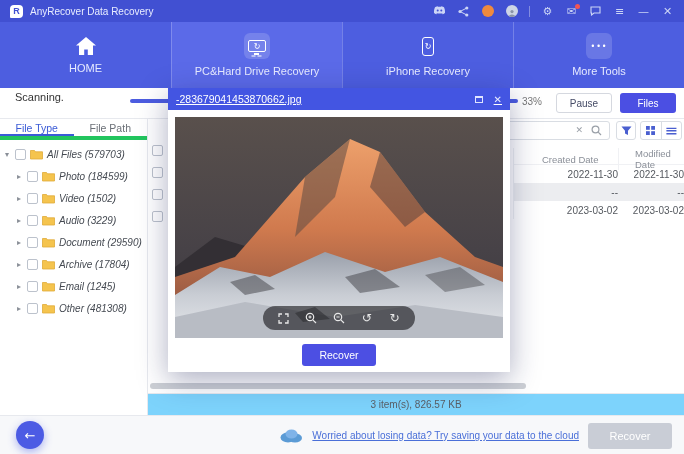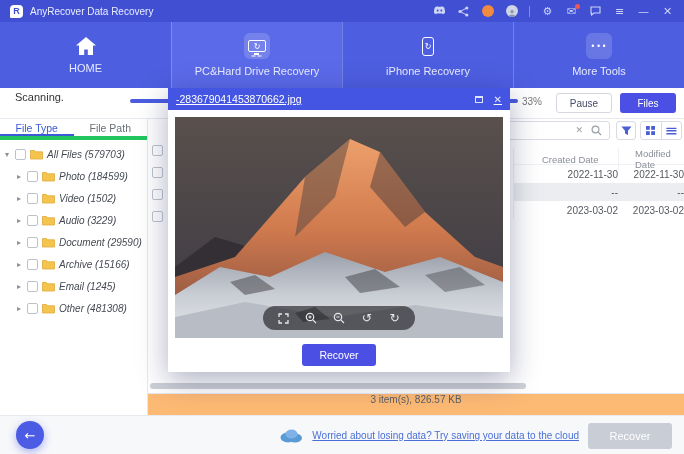--- a/index.html
+++ b/index.html
@@ -77,22 +77,22 @@
   .rowchecks .cb { position:absolute; left:0; margin:0; }
   .datacols { position:absolute; left:365px; right:0; top:22px; border-left:1px solid #eef0f3;margin-top:7px; }
   .dc-header { height:17px; display:grid; grid-template-columns:104px 1fr; align-items:center;
     font-size:9.5px; color:#8a8f98; border-bottom:1px solid #f0f1f4; }
   .dc-header > div { padding-left:28px; }
   .dc-header > div + div { border-left:1px solid #f0f1f4; padding-left:16px; height:100%; display:flex; align-items:center; }
   .dc-row { height:18px; display:grid; grid-template-columns:104px 1fr; align-items:center; font-size:10px; color:#55595f; }
   .dc-row > div { text-align:right; }
   .dc-row.sel { background:#ecedf0; }
   .hscroll { position:absolute; left:2px; bottom:4px; width:376px; height:6px; border-radius:3px; background:#cdd0d5; }
-  .statusbar { position:absolute; left:148px; right:0; top:393px; height:22px; background:#fdba74;
-    border-top:1px solid #e7e9ee; display:flex; justify-content:center; font-size:10px; color:#5a5f66; }
+  .statusbar { position:absolute; left:148px; right:0; top:393px; height:22px; background:#7dd3fc;
+    border-top:1px solid #e7e9ee; display:flex; align-items:center; justify-content:center; font-size:10px; color:#5a5f66; }
 
   
   .footer { position:absolute; left:0; right:0; bottom:0; height:39px; background:#f7f8fa; border-top:1px solid #e7e9ee; }
   .back-btn { position:absolute; left:16px; top:5px; width:28px; height:28px; border-radius:50%;
     background:#4c5be4; color:#fff; border:none; font-size:13px; box-shadow:0 3px 8px rgba(76,91,228,.45);
     display:flex; align-items:center; justify-content:center; }
   .foot-right { position:absolute; right:12px; top:6px; display:flex; align-items:center; gap:9px; height:27px; }
   .cloud-link { font-size:10px; color:#4a6fd8; text-decoration:underline; }
   .btn-recover-dis { width:84px; height:26px; background:#c9cdd6; border:none; border-radius:3px;
     color:#fff; font-size:11px; font-family:inherit; }
@@ -247,21 +247,21 @@
           <path d="M0.5 1.5h4l1 1.3h7v7.2h-12z" fill="#f5c44e" stroke="#e0ab38" stroke-width="0.8"></path>
         </svg>
       <span class="tree-label">Document (29590)</span>
     </div>
     <div class="tree-row lv1">
       <span class="caret glyph">▸</span>
       <span class="cb"></span>
       <svg class="folder" width="13" height="11" viewBox="0 0 13 11">
           <path d="M0.5 1.5h4l1 1.3h7v7.2h-12z" fill="#f5c44e" stroke="#e0ab38" stroke-width="0.8"></path>
         </svg>
-      <span class="tree-label">Archive (15166)</span>
+      <span class="tree-label">Archive (17804)</span>
     </div>
     <div class="tree-row lv1">
       <span class="caret glyph">▸</span>
       <span class="cb"></span>
       <svg class="folder" width="13" height="11" viewBox="0 0 13 11">
           <path d="M0.5 1.5h4l1 1.3h7v7.2h-12z" fill="#f5c44e" stroke="#e0ab38" stroke-width="0.8"></path>
         </svg>
       <span class="tree-label">Email (1245)</span>
     </div>
     <div class="tree-row lv1">

